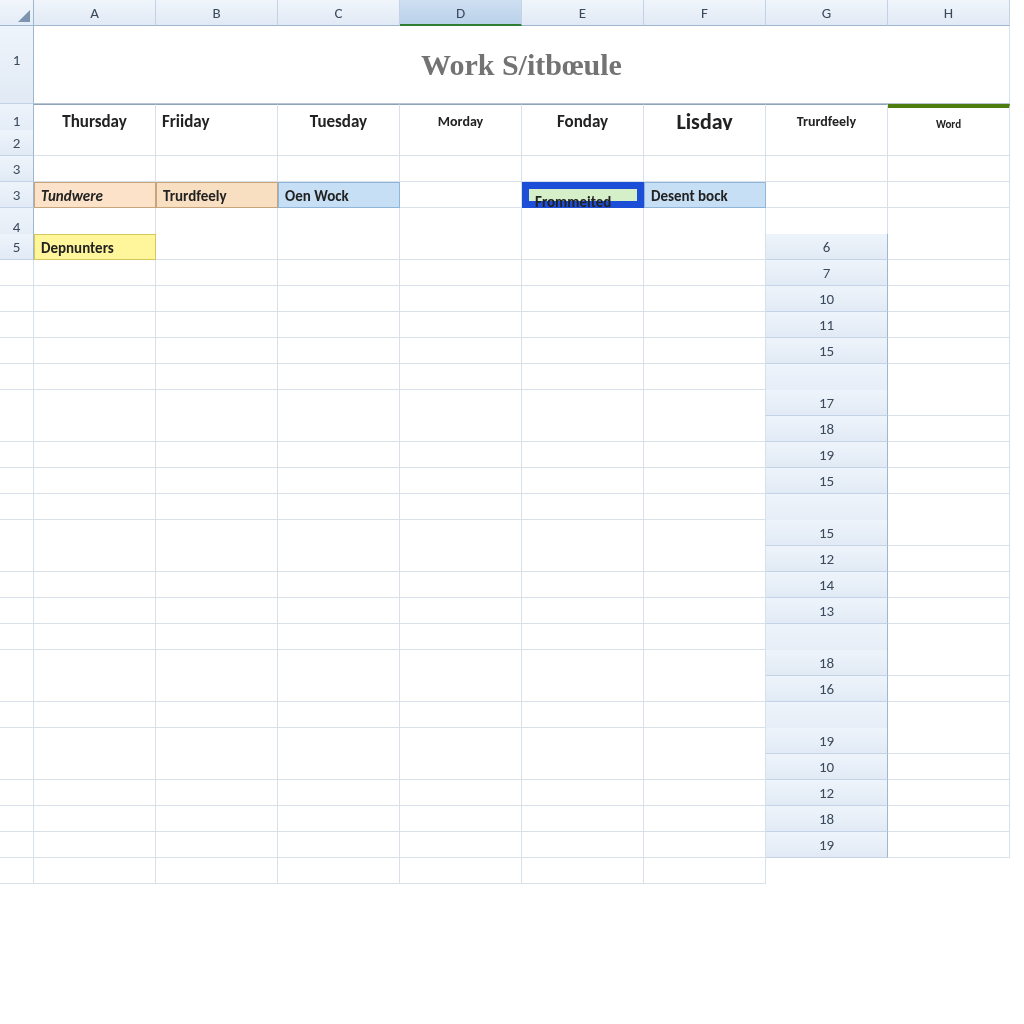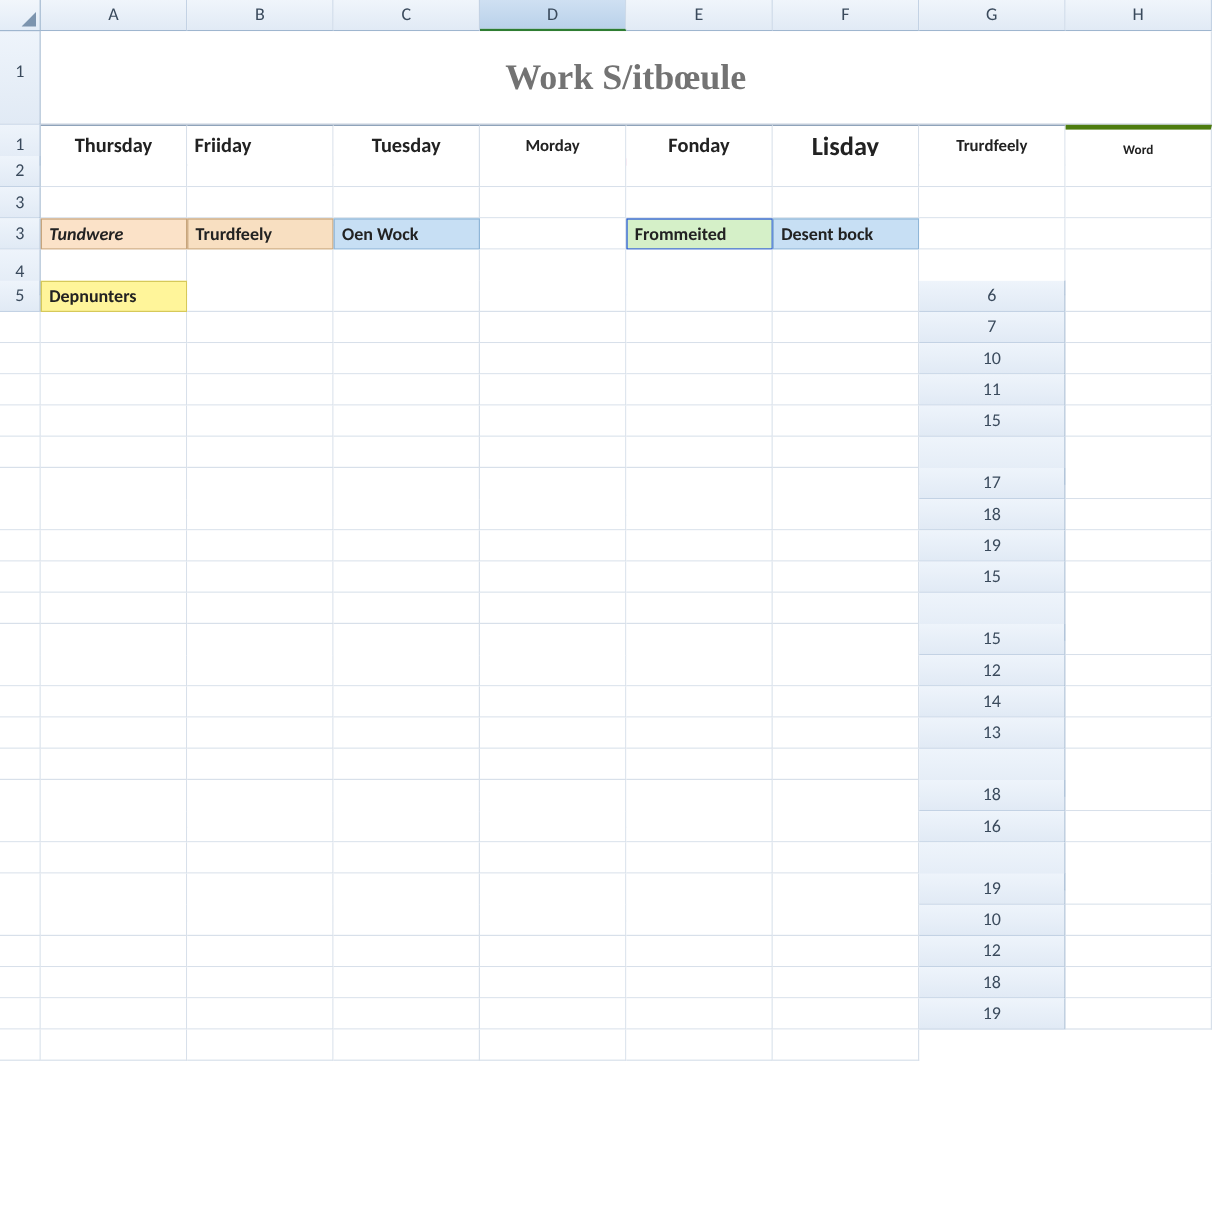--- a/index.html
+++ b/index.html
@@ -85,21 +85,21 @@
     grid-row: 2 / span 3;
     line-height: 78px;
     display: flex;
     align-items: flex-end;
     justify-content: center;
     padding-bottom: 4px;
   }
   .fill-peach   { background: #fbe2c8 !important; border: 1px solid #c7a57c; font-style: italic; }
   .fill-peach2  { background: #f8dfc1 !important; border: 1px solid #c7a57c; }
   .fill-blue    { background: #c7dff4 !important; border: 1px solid #8fb6d8; }
-  .fill-green   { background: #d5f0c8 !important; border: 1px solid #1d4ed8; }
+  .fill-green   { background: #d5f0c8 !important; border: 7px solid #1d4ed8; }
   .fill-yellow  { background: #fff59a !important; border: 1px solid #d6c95a; }
   .bold { font-weight: 600; }
   .span2 { grid-column-end: span 2; }
 </style>
 </head>
 <body>
 
 <div class="sheet">
 
   <div class="corner"></div>

